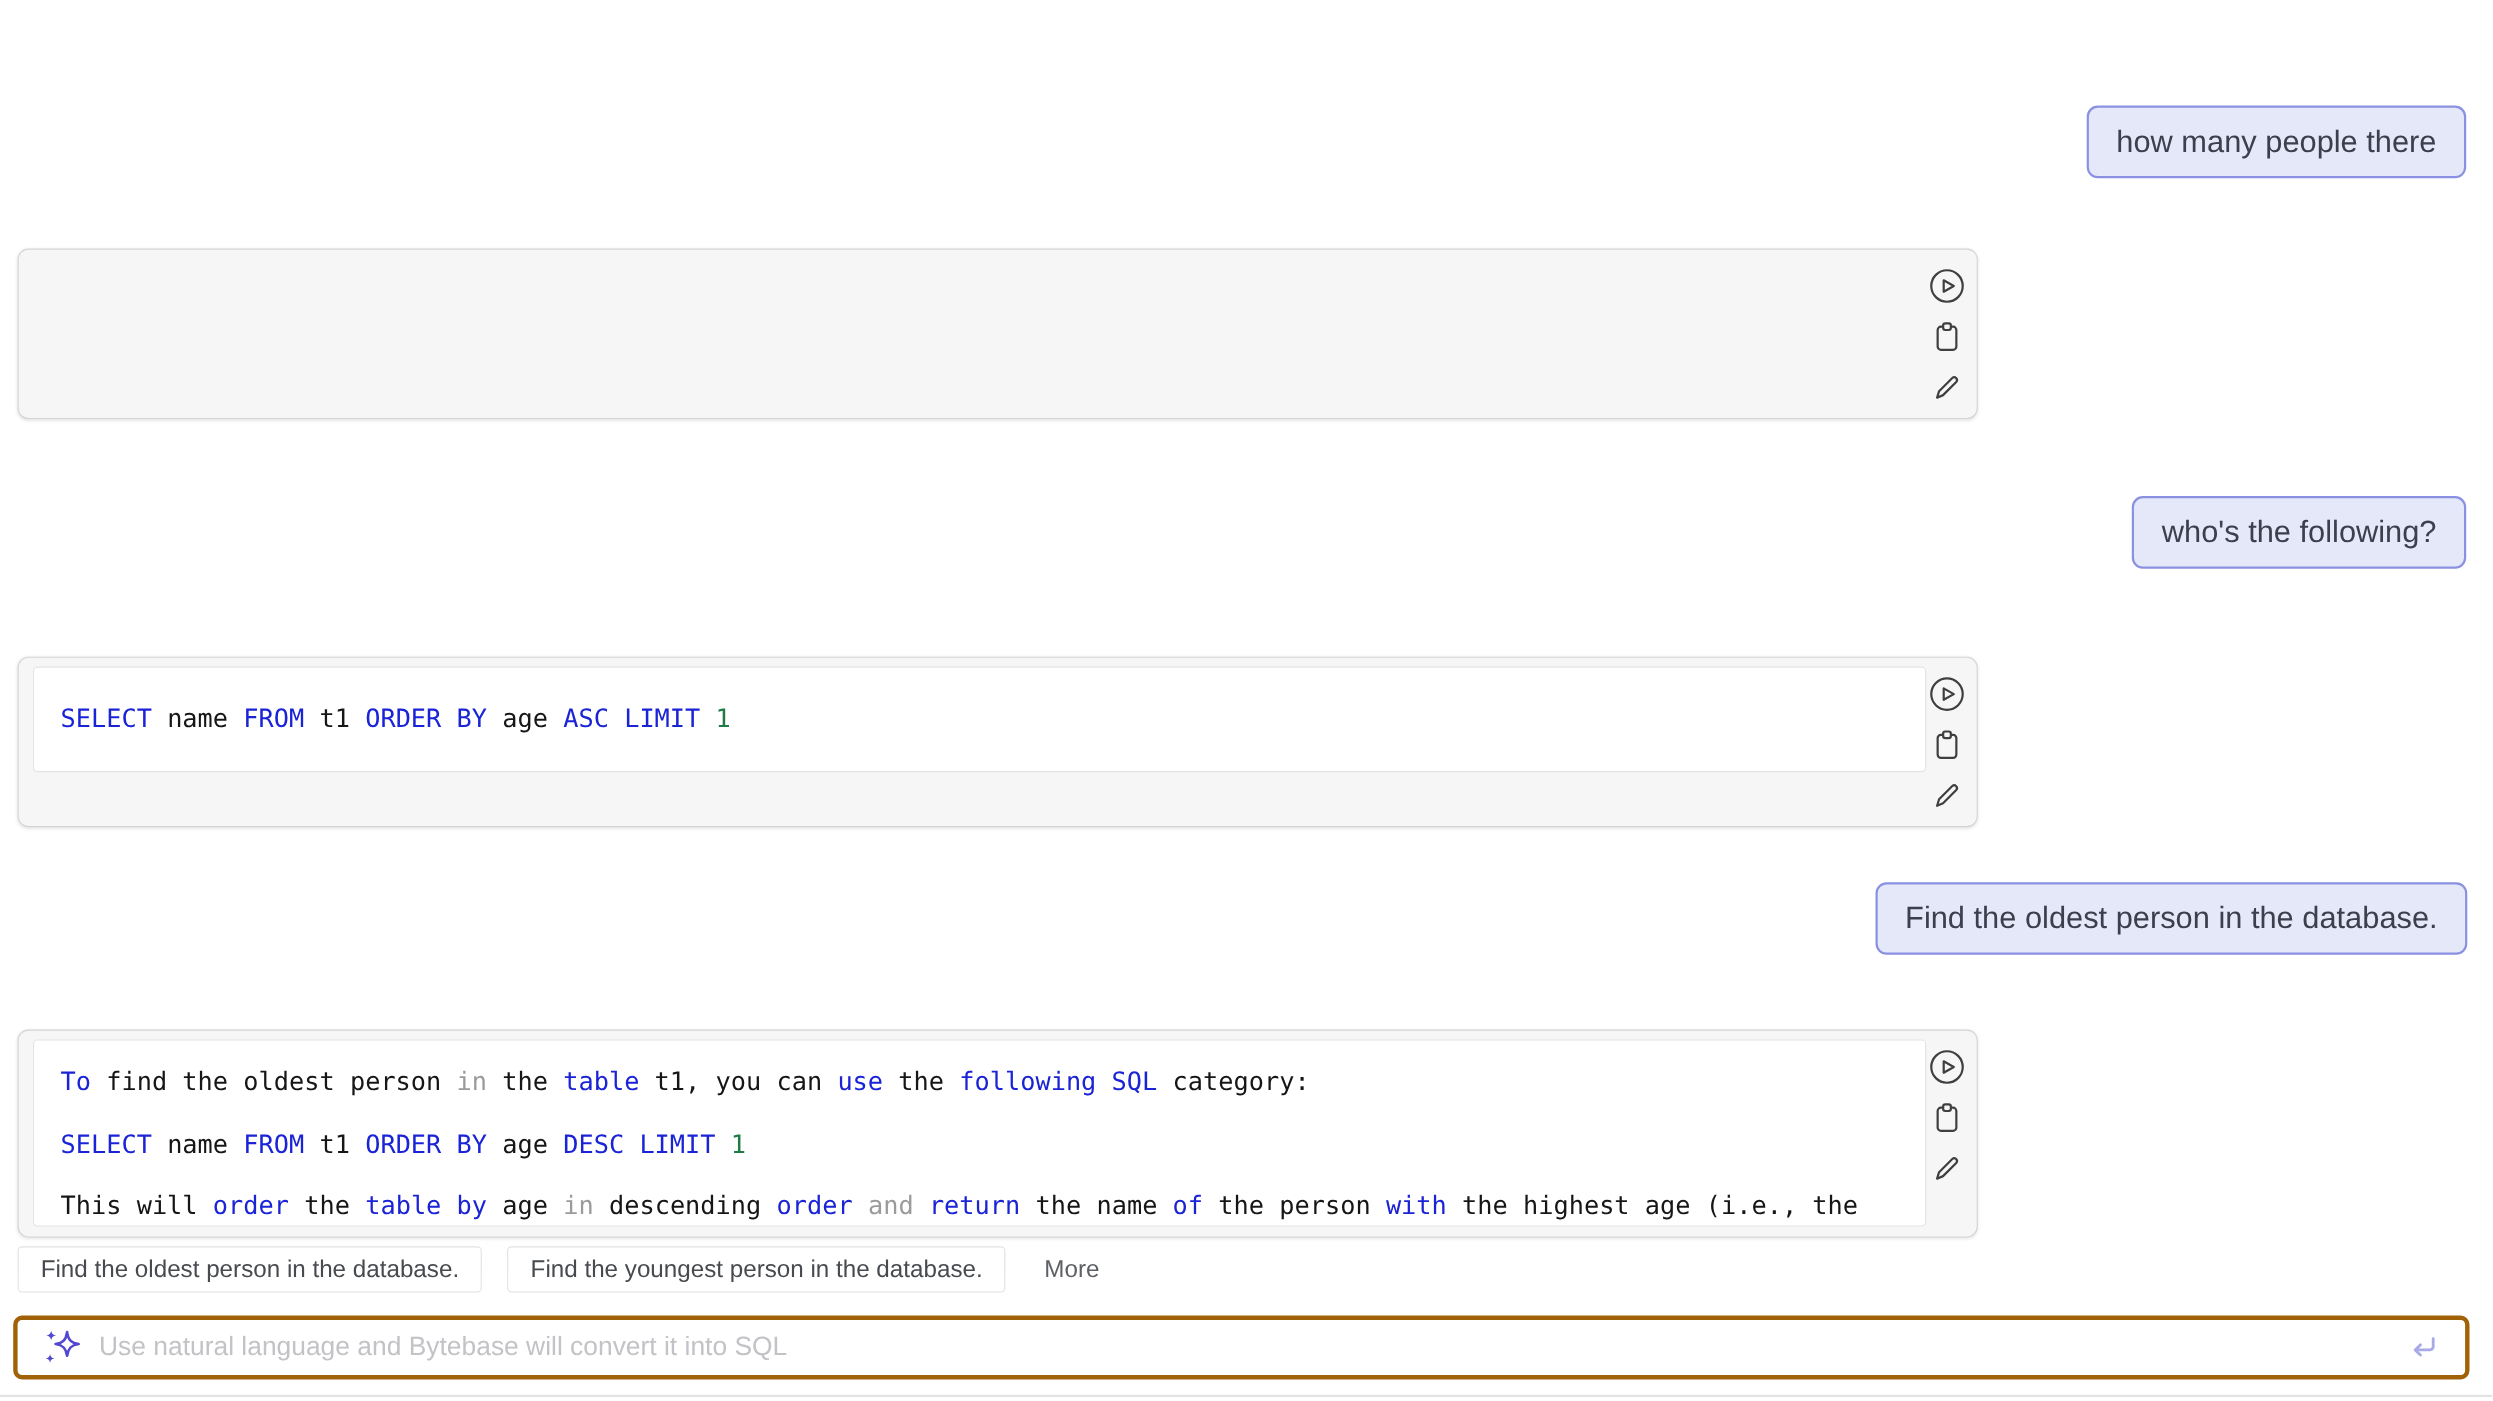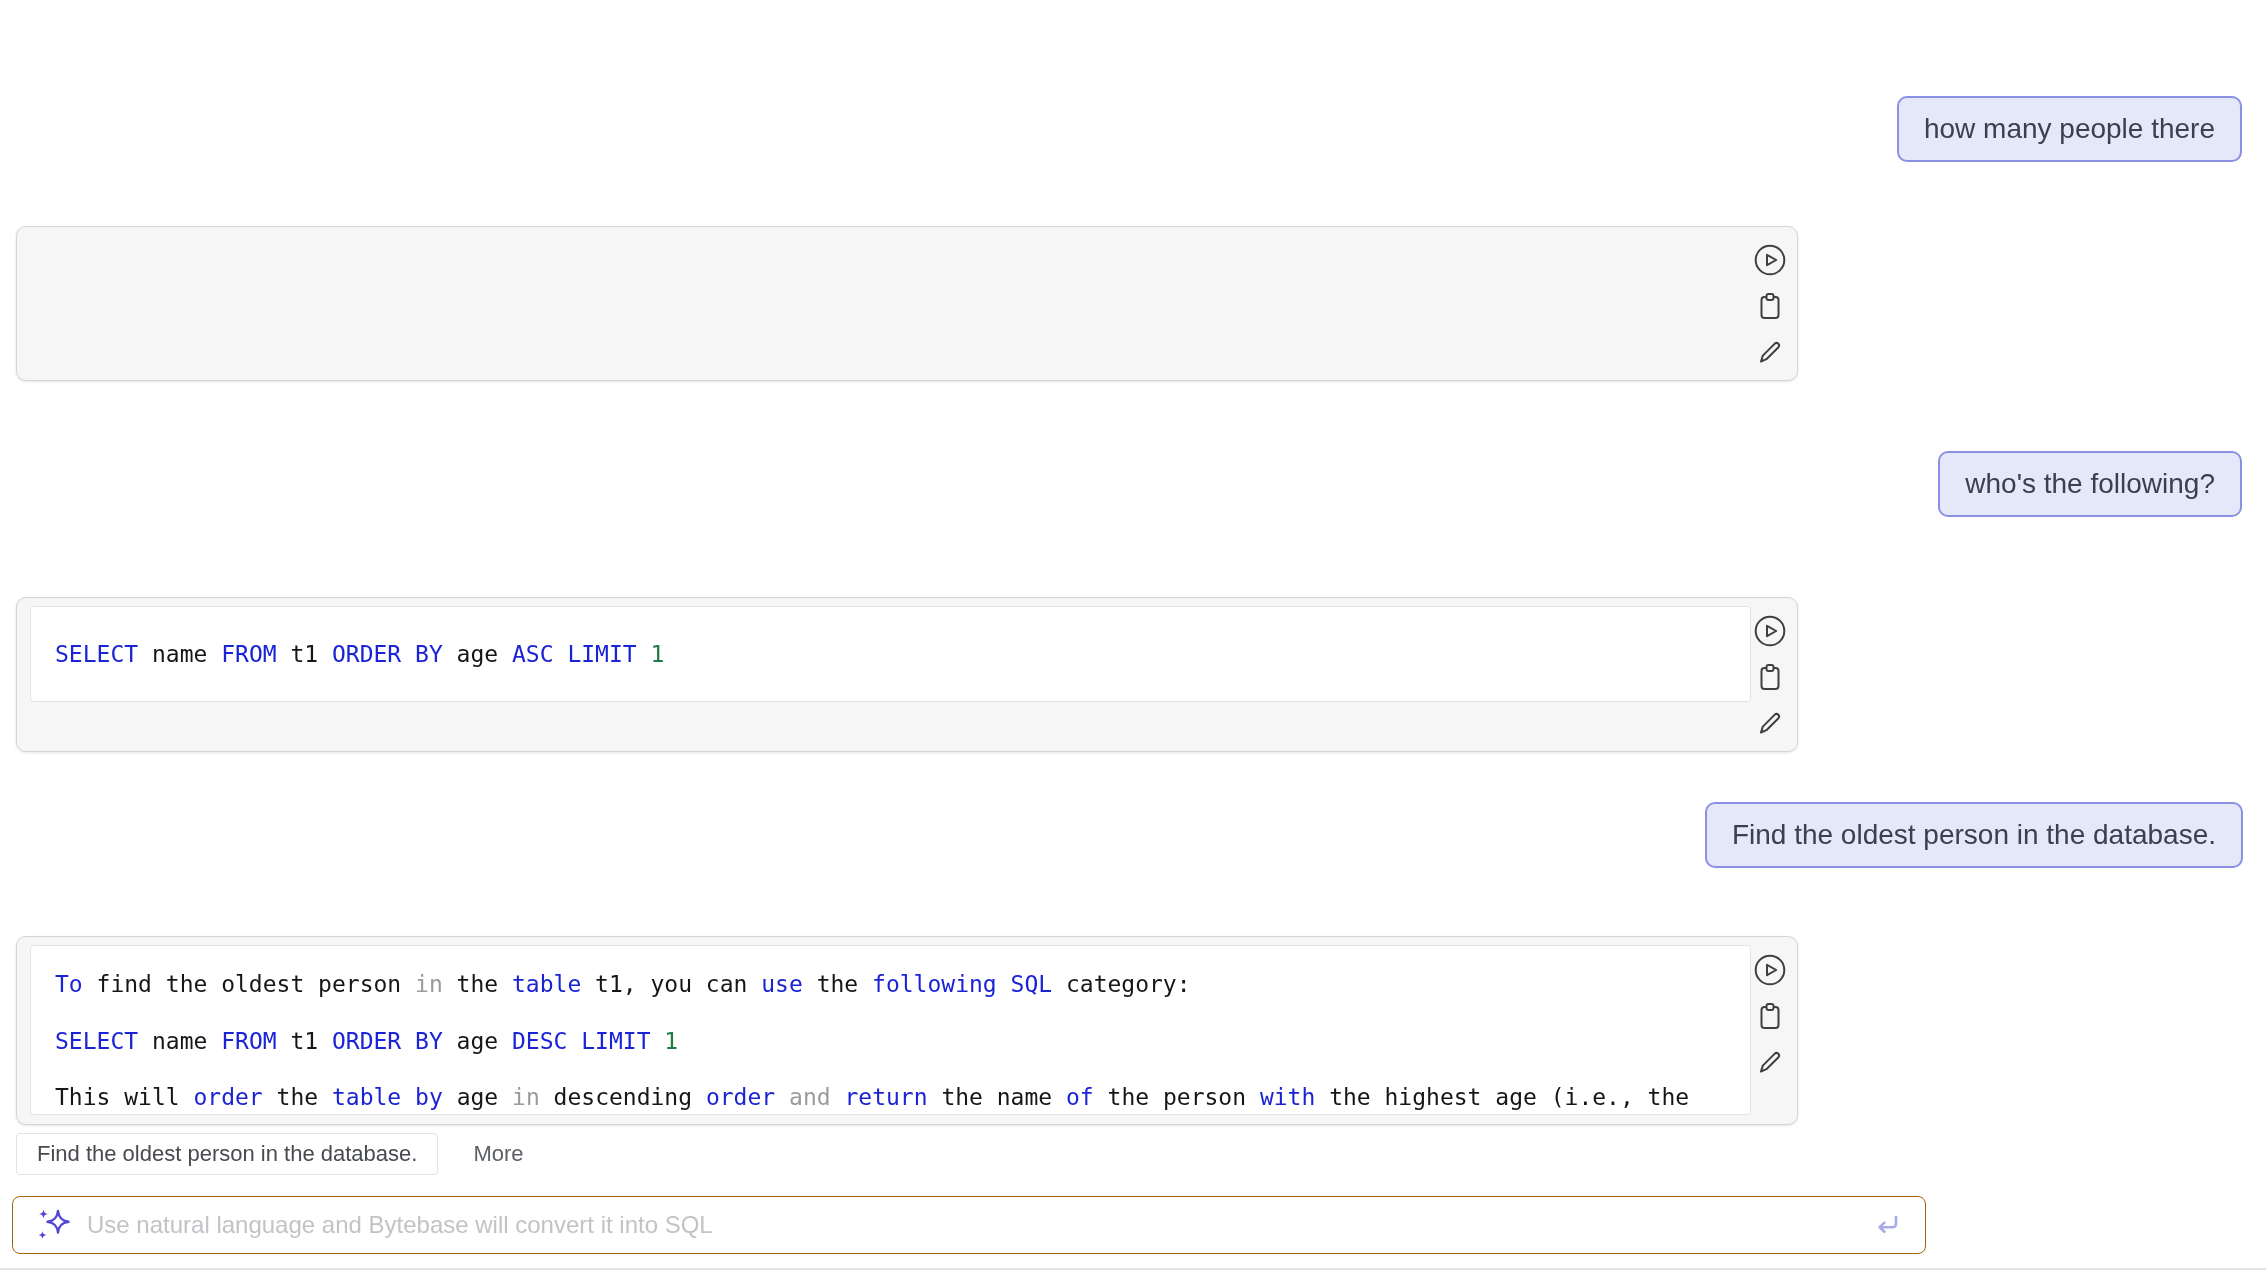--- a/index.html
+++ b/index.html
@@ -42,22 +42,22 @@
   
   .chips{position:absolute;left:16px;top:1133px;height:42px;display:flex;
          align-items:center;gap:23px;}
   .chip{height:42px;padding:0 20px;background:#fff;border:1px solid #e2e2e3;
         border-radius:4px;font-family:"Liberation Sans", sans-serif;
         font-size:22px;color:#474a4f;white-space:nowrap;cursor:pointer;}
   .more{border:none;background:transparent;font-size:22px;color:#5d6065;
         margin-left:6px;cursor:pointer;font-family:Liberation Sans, sans-serif;}
 
   
-  .inputbar{position:absolute;left:12px;top:1196px;width:1914px;height:58px;
-        background:#fff;border:1px solid #a16207;border-radius:8px;
+  .inputbar{position:absolute;left:12px;top:1196px;width:2233px;height:58px;
+        background:#fff;border:4px solid #a16207;border-radius:8px;
         box-sizing:border-box;display:flex;align-items:center;padding:0 22px;}
   .inputbar input{flex:1;border:none;outline:none;font-family:"Liberation Sans", sans-serif;
         font-size:24px;color:#3a414c;margin-left:14px;background:transparent;}
   .inputbar input::placeholder{color:var(--placeholder);}
   .sparkle{width:36px;height:36px;flex:0 0 auto;}
   .enter{width:32px;height:32px;flex:0 0 auto;cursor:pointer;background:transparent;border:none;padding:0;}
 
   .bottom-divider{position:absolute;left:0;top:1268px;width:2266px;height:2px;
         background:#e3e3e5;}
 </style>
@@ -120,20 +120,21 @@
               </svg></span></button>
           <button class="icon-btn"><span><svg viewBox="0 0 34 34" width="34" height="34">
                 <path d="M8 26.5 L9.8 20.6 L21.8 8.6 a2.55 2.55 0 0 1 3.6 3.6 L13.4 24.2 L8 26.5 Z" fill="none" stroke="#3f3f3f" stroke-width="2" stroke-linejoin="round"></path>
               </svg></span></button>
         </div>
       </div>
     </div>
 
   <div class="chips">
     <button class="chip">Find the oldest person in the database.</button>
+    <button class="chip">Find the youngest person in the database.</button>
     <button class="more">More</button>
   </div>
 
   <div class="inputbar">
     <span class="sparkle">
       <svg viewBox="0 0 36 36" width="36" height="36">
         <path d="M23 4 C23.9 11 26.8 13.9 33.5 14.8 C26.8 15.7 23.9 18.6 23 25.5 C22.1 18.6 19.2 15.7 12.5 14.8 C19.2 13.9 22.1 11 23 4 Z" fill="none" class="accent-stroke" stroke-width="2.4" stroke-linejoin="round" stroke="#5348d0"></path>
         <path d="M8.5 2.5 C8.9 5.4 10.1 6.6 13 7 C10.1 7.4 8.9 8.6 8.5 11.5 C8.1 8.6 6.9 7.4 4 7 C6.9 6.6 8.1 5.4 8.5 2.5 Z" class="accent-fill" fill="#5348d0"></path>
         <path d="M7.5 24 C7.86 26.6 8.9 27.64 11.5 28 C8.9 28.36 7.86 29.4 7.5 32 C7.14 29.4 6.1 28.36 3.5 28 C6.1 27.64 7.14 26.6 7.5 24 Z" class="accent-fill" fill="#5348d0"></path>
       </svg>

